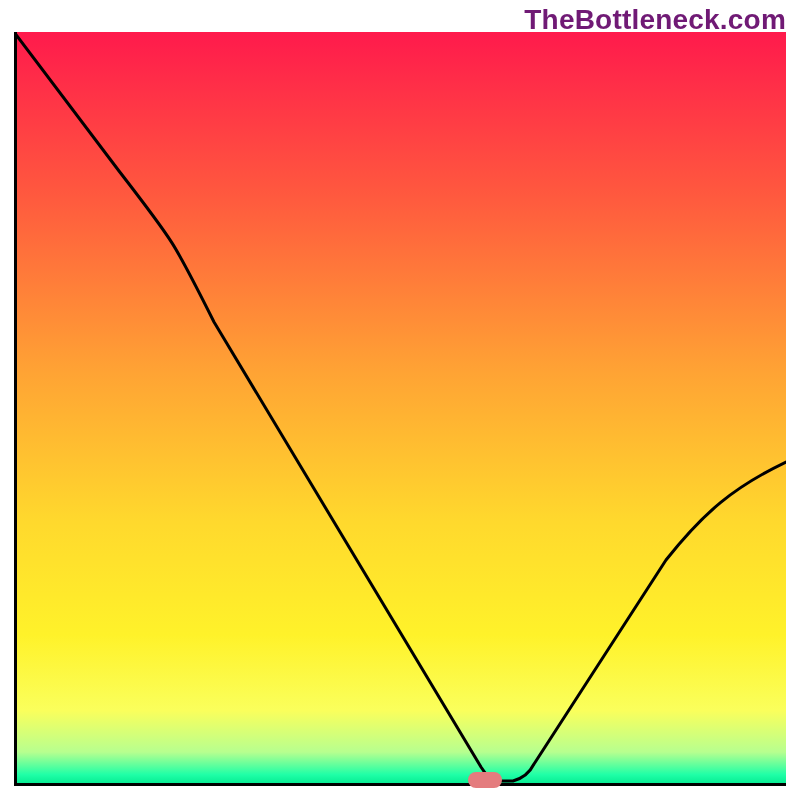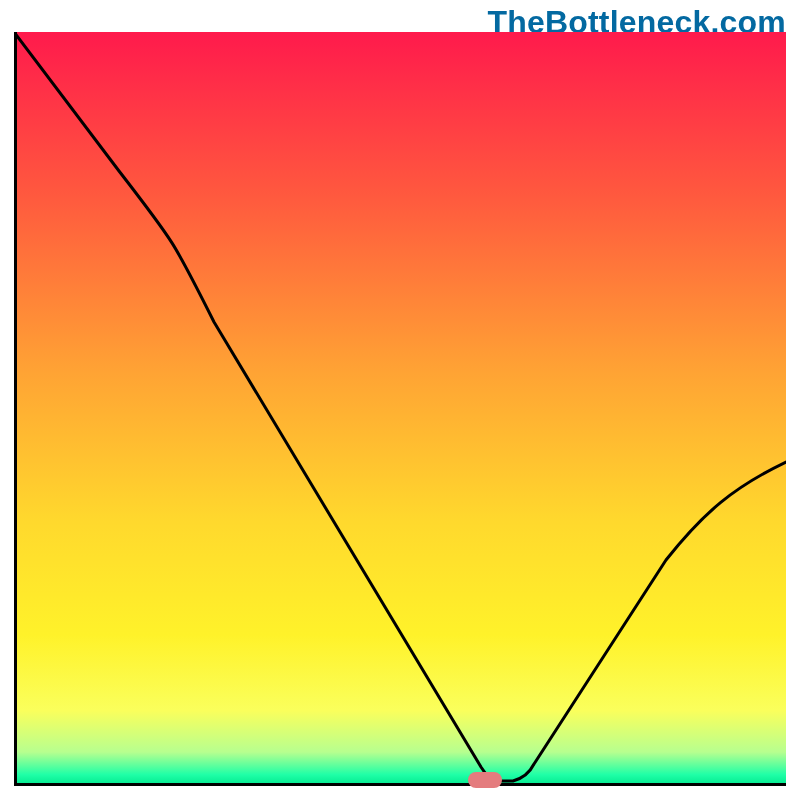--- a/index.html
+++ b/index.html
@@ -8,23 +8,23 @@
     position: relative;
     width: 800px;
     height: 800px;
     background: #fff;
   }
   .watermark {
     position: absolute;
     top: 4px;
     right: 14px;
     font-family: Arial, Helvetica, sans-serif;
-    font-size: 32px;
+    font-size: 28px;
     font-weight: 600;
-    color: #0369a1;
+    color: #701a75;
     letter-spacing: 0.2px;
   }
   .plot-area {
     position: absolute;
     left: 14px;
     top: 32px;
     width: 772px;
     height: 754px;
   }
   .plot-area svg {

